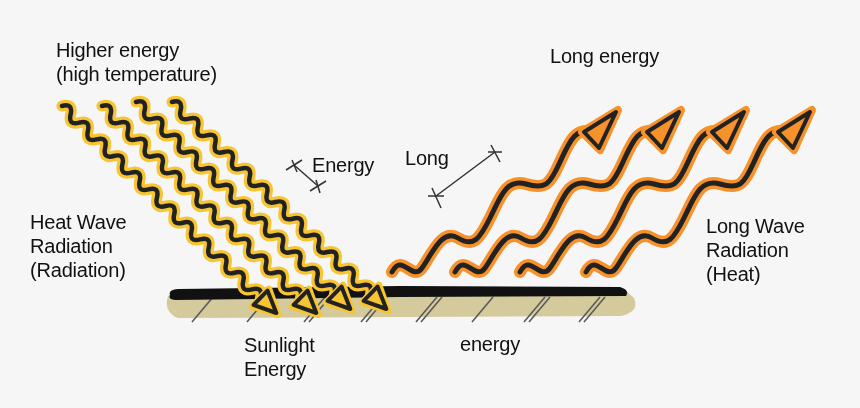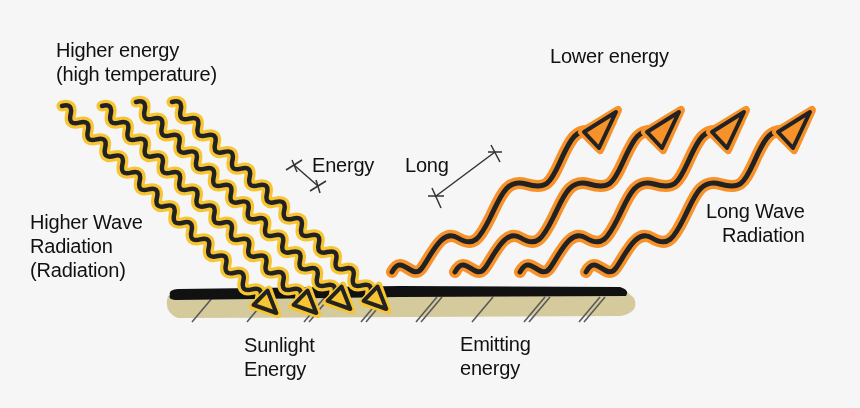--- a/index.html
+++ b/index.html
@@ -122,43 +122,43 @@
       <line x1="491" y1="145" x2="500" y2="162"></line>
   </g>
 </svg>
 
 <div class="lbl" style="left:56px; top:38px;">
   <span>Higher energy</span>
   <span>(high temperature)</span>
 </div>
 
 <div class="lbl" style="left:550px; top:44px;">
-  <span>Lower energy</span>
+  <span>Long energy</span>
 </div>
 
 <div class="lbl" style="left:312px; top:153px;">
   <span>Energy</span>
 </div>
 
-<div class="lbl" style="left:405px; top:153px;">
+<div class="lbl" style="left:405px; top:146px;">
   <span>Long</span>
 </div>
 
 <div class="lbl" style="left:30px; top:210px;">
-  <span>Higher Wave</span>
+  <span>Heat Wave</span>
   <span>Radiation</span>
   <span>(Radiation)</span>
 </div>
 
-<div class="lbl" style="left:706px; top:199px;text-align:right;">
+<div class="lbl" style="left:706px; top:214px;">
   <span>Long Wave</span>
   <span>Radiation</span>
+  <span>(Heat)</span>
 </div>
 
 <div class="lbl" style="left:244px; top:333px;">
   <span>Sunlight</span>
   <span>Energy</span>
 </div>
 
 <div class="lbl" style="left:460px; top:332px;">
-  <span>Emitting</span>
   <span>energy</span>
 </div>
 
 </body></html>

